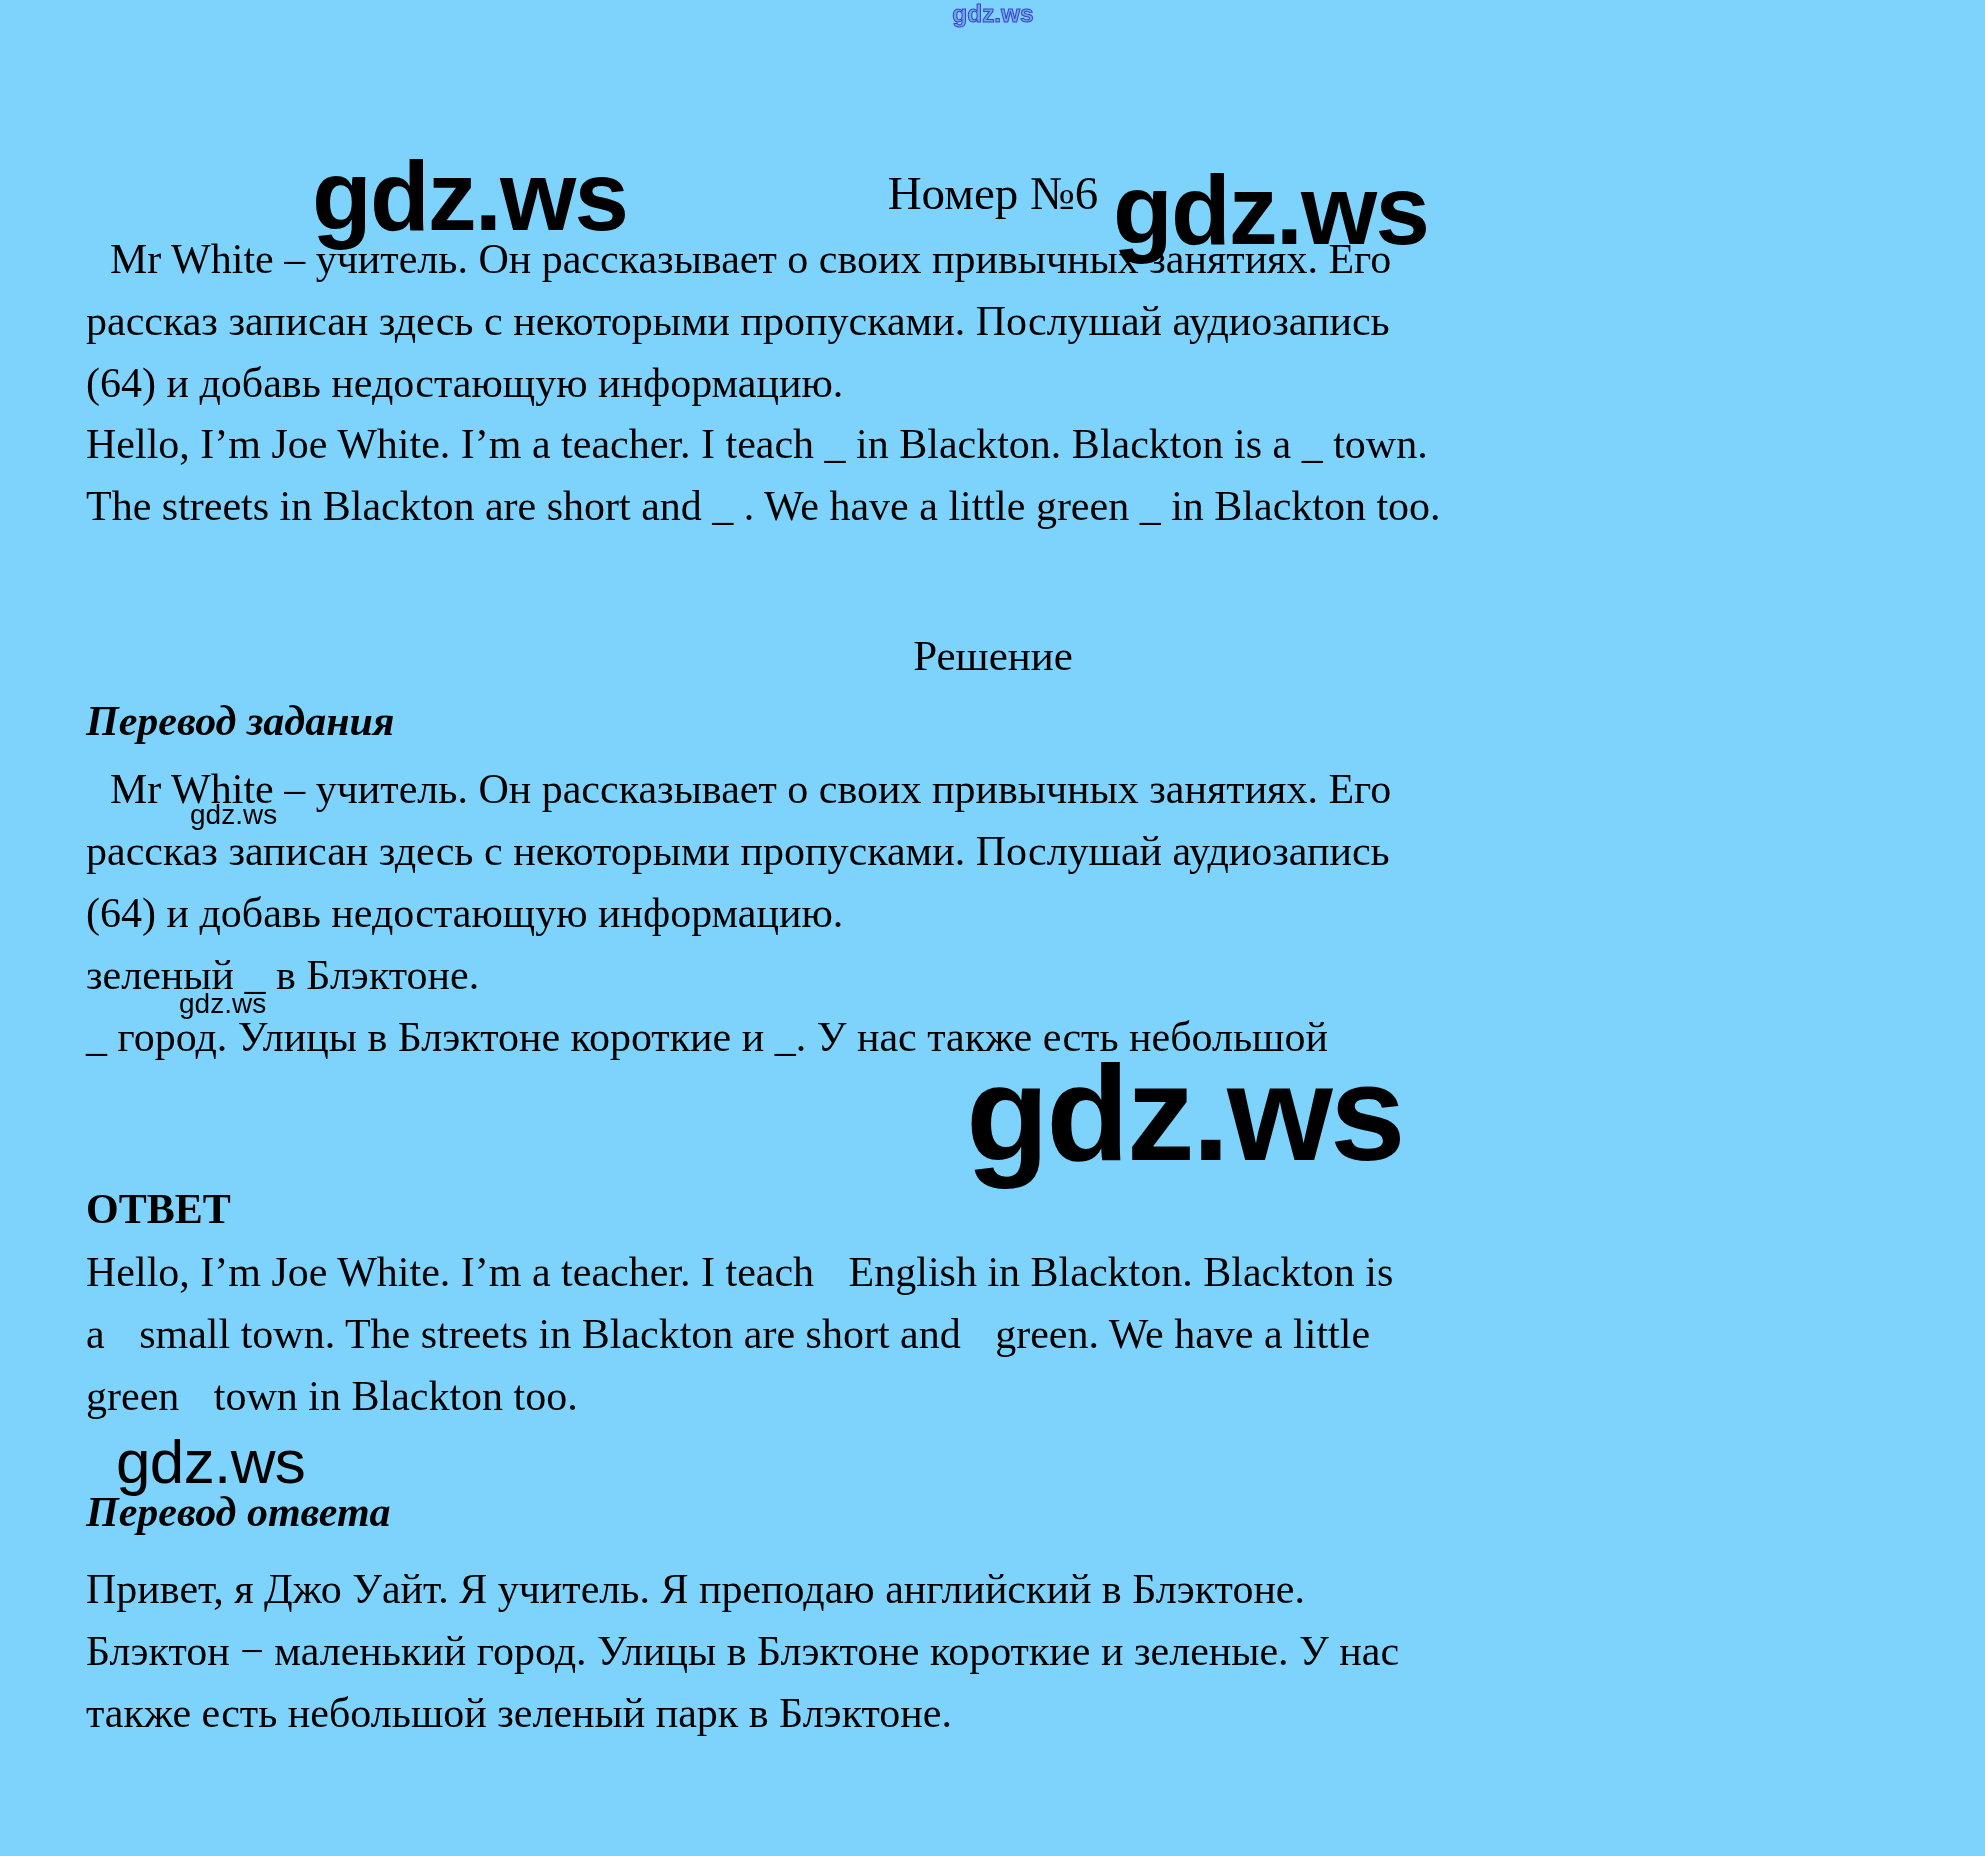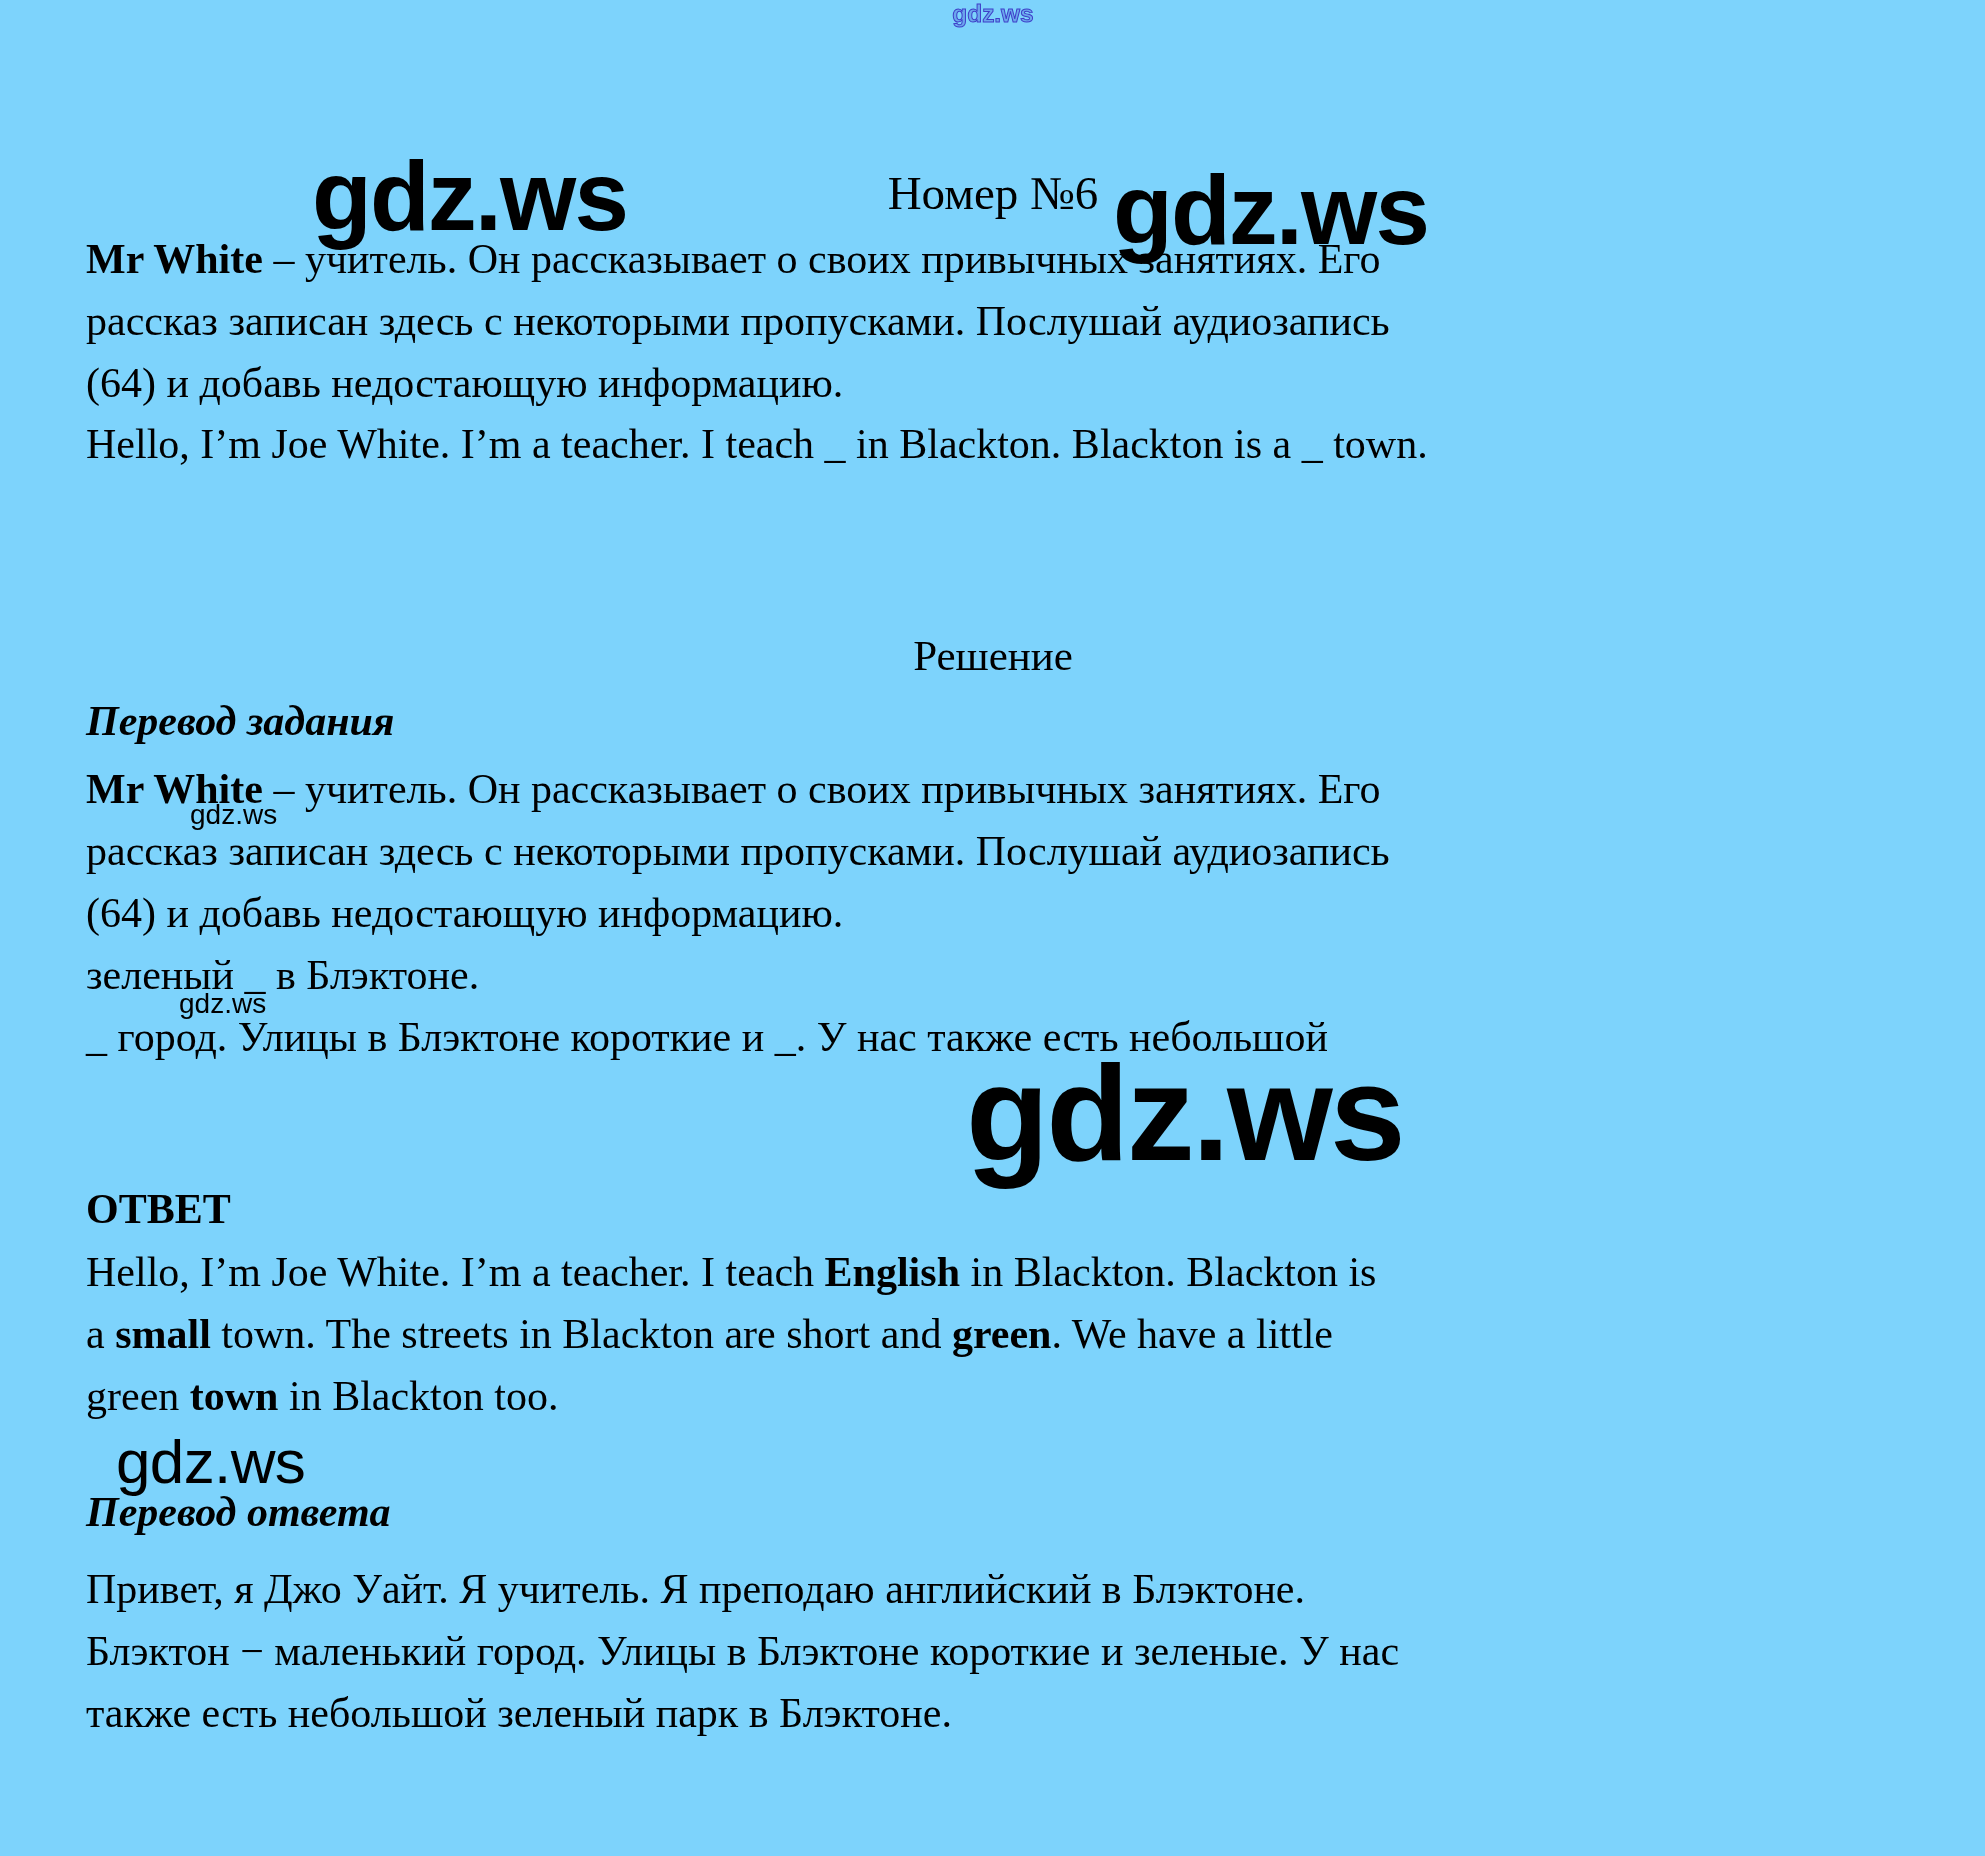--- a/index.html
+++ b/index.html
@@ -7,21 +7,21 @@
     position:relative;
     width:1986px; height:1856px;
     background:#7dd3fc;
     color:#000000;
     font-family:"Liberation Serif", serif;
     overflow:hidden;
   }
   .line { height:62px; line-height:62px; white-space:nowrap; }
   .block { position:absolute; font-size:42px; }
   .centered { position:absolute; left:0; width:100%; text-align:center;margin-top:48px; }
-  b.ans { font-weight:bold; }
+  b.ans { font-weight:normal;margin-left:24px; }
   .heading-bold { font-weight:bold; }
   .heading-bolditalic { font-weight:bold; font-style:italic; }
   .wm {
     position:absolute;
     font-family:"Liberation Sans", sans-serif;
     color:#000000;
     line-height:1;
     white-space:nowrap;
   }
   .wm-top {
@@ -58,20 +58,21 @@
   <div class="centered title-line">Номер №6</div>
 
   <div class="block" style="left:86px; top:228px;">
     <div class="line"><b class="ans">Mr White</b><span> – учитель. Он рассказывает о своих привычных занятиях. Его</span></div>
     <div class="line">рассказ записан здесь с некоторыми пропусками. Послушай аудиозапись</div>
     <div class="line">(64) и добавь недостающую информацию.</div>
   </div>
 
   <div class="block" style="left:86px; top:413px;">
     <div class="line">Hello, I’m Joe White. I’m a teacher. I teach _ in Blackton. Blackton is a _ town.</div>
+    <div class="line">The streets in Blackton are short and _ . We have a little green _ in Blackton too.</div>
   </div>
 
   <div class="centered solution-line">Решение</div>
 
   <div class="block heading-bolditalic" style="left:86px; top:697px;">Перевод задания</div>
 
   <div class="block" style="left:86px; top:758px;">
     <div class="line"><b class="ans">Mr White</b><span> – учитель. Он рассказывает о своих привычных занятиях. Его</span></div>
     <div class="line">рассказ записан здесь с некоторыми пропусками. Послушай аудиозапись</div>
     <div class="line">(64) и добавь недостающую информацию.</div>

